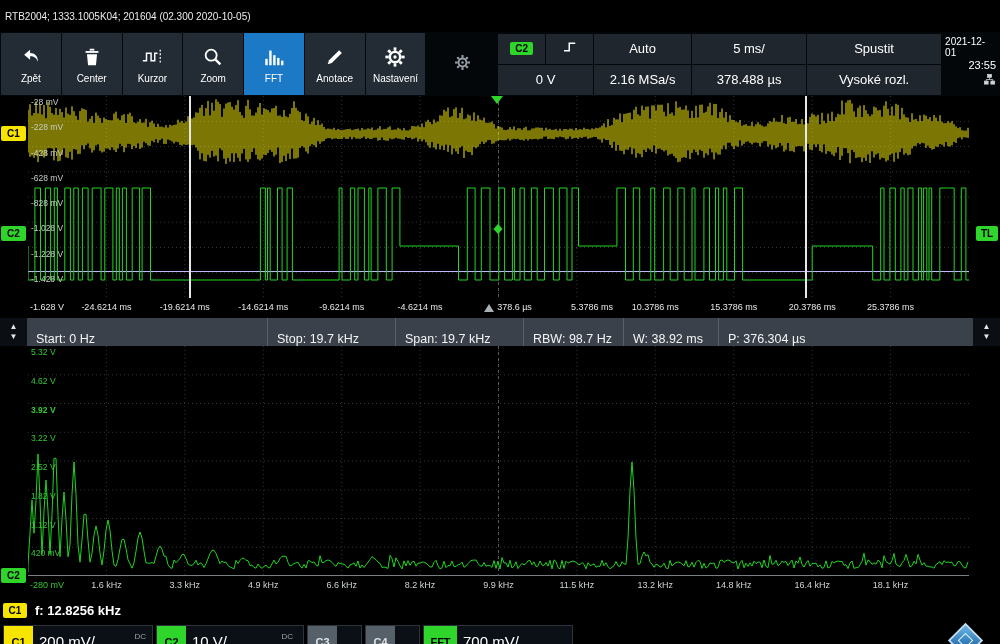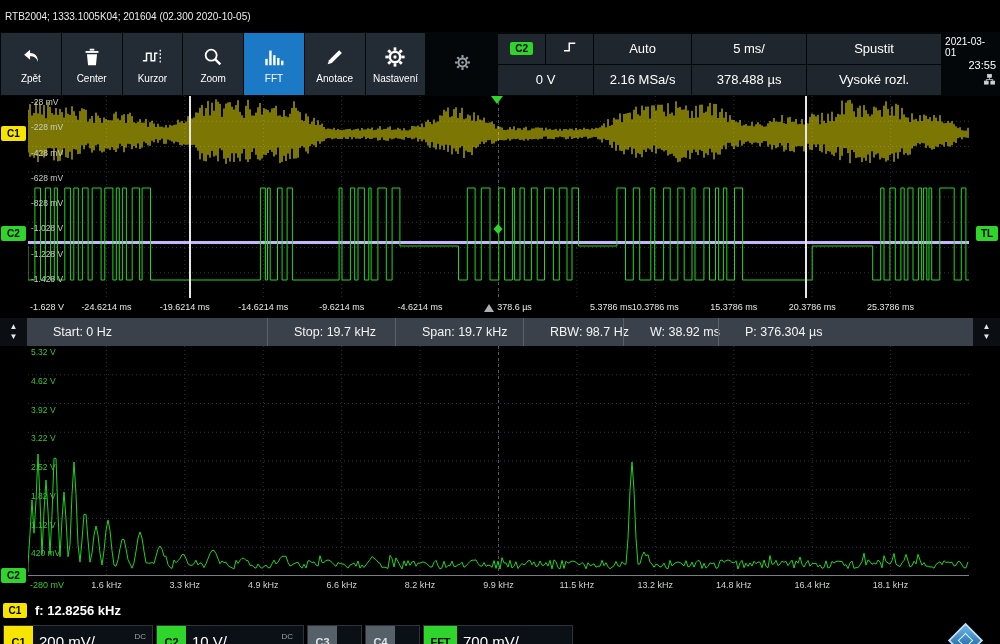--- a/index.html
+++ b/index.html
@@ -20,39 +20,39 @@
 
   .status{display:grid;grid-template-columns:47px 47px 97px 114px 134px;grid-auto-rows:30px;gap:1px;align-self:center}
   .cell{background:#1f262e;display:flex;align-items:center;justify-content:center;font-size:13px;color:#fff;white-space:nowrap}
   .cell.span2{grid-column:1/3}
   .badge{background:#2fd52a;color:#000;font-size:10px;font-weight:bold;padding:1px 5px;border-radius:2px}
   .clock{margin-left:auto;padding:3px 4px 1px 4px;display:flex;flex-direction:column;align-items:flex-end;gap:1px}
   .clock .d{font-size:10px}.clock .t{font-size:11px}
 
   
   .scope{position:relative;height:222px;background:#000}
-  .scope .plot{position:absolute;left:28px;top:0;width:941px;height:148px;border-bottom:3px solid #c4b5fd}
+  .scope .plot{position:absolute;left:28px;top:0;width:941px;height:176px;border-bottom:1px solid #c4b5fd}
   .labels-layer{position:absolute;left:0;top:0;right:0;bottom:0;pointer-events:none}
   .vlab{position:absolute;left:3px;font-size:8.5px;color:#c8cec8;white-space:nowrap}
   .fftvlab{position:absolute;left:3px;font-size:8.5px;color:#37c737;white-space:nowrap}
   .wave-tab{position:absolute;width:25px;height:15px;border-radius:2px;font-size:10px;font-weight:bold;color:#000;display:flex;align-items:center;justify-content:center;cursor:pointer}
   .tab-c1{left:1px;top:30px;background:#f7e500}
   .tab-c2{left:1px;top:130px;background:#2fd52a}
   .tab-tl{right:2px;top:130px;background:#2fd52a;width:22px}
   .trig-pos{position:absolute;left:491px;top:0;width:0;height:0;border-left:6px solid transparent;border-right:6px solid transparent;border-top:8px solid #2fd52a}
   .scope-axis{position:absolute;left:0;top:202px;width:100%;height:20px}
   .axis-vlabel{position:absolute;left:30px;top:4px;font-size:9px;color:#e6e6e6}
   .tlab{position:absolute;top:4px;transform:translateX(-50%);font-size:9px;color:#e6e6e6;white-space:nowrap}
   .flab{position:absolute;top:4px;transform:translateX(-50%);font-size:9px;color:#cfd6cf;white-space:nowrap}
   .tri-marker{position:absolute;left:484px;top:6px;width:0;height:0;border-left:5px solid transparent;border-right:5px solid transparent;border-bottom:8px solid #a9afb4}
 
   
   .fftbar{height:28px;background:#3a414a;display:flex;align-items:stretch}
   .spin{width:27px;background:#0b0f13;display:flex;flex-direction:column;align-items:center;justify-content:center;gap:2px;color:#e8e8e8;font-size:8px;line-height:1;cursor:pointer}
-  .fftbar .field{display:flex;align-items:center;padding-left:26px;font-size:12.5px;color:#f4f4f4;border-left:1px solid #596068;white-space:nowrap}
+  .fftbar .field{display:flex;align-items:flex-end;padding-left:9px;font-size:12.5px;color:#f4f4f4;border-left:1px solid #596068;white-space:nowrap}
   .field.f0{width:240px;border-left:none}
   .field.f1{width:128px}.field.f2{width:130px}.field.f3{width:128px}
   .field.f4{width:100px}.field.f5{width:95px}.field.f6{flex:1}
 
   
   .fft{position:relative;height:252px;background:#000}
   .fft .plot{position:absolute;left:28px;top:0;width:941px;height:230px;border-bottom:1px solid #797e83}
   .tab-fft-c2{left:1px;top:222px;background:#2fd52a}
   .fft-axis{position:absolute;left:0;top:230px;width:100%;height:22px}
 
@@ -209,21 +209,21 @@
         </div>
       <div class="cell">
           <span>378.488 µs</span>
         </div>
       <div class="cell">
           <span>Vysoké rozl.</span>
         </div>
     </div>
 
     <div class="clock">
-      <span class="d">2021-03-01</span>
+      <span class="d">2021-12-01</span>
       <span class="t">23:55</span>
       <span>
         <svg viewBox="0 0 24 24" width="13" height="13" stroke="#cfd4d8" fill="#cfd4d8" stroke-width="1.4">
           <rect x="8.5" y="2.5" width="7" height="5.5"></rect>
             <rect x="2.5" y="15" width="7" height="5.5"></rect>
             <rect x="14.5" y="15" width="7" height="5.5"></rect>
           <path d="M12 8.5 V12 M6 15 V12 H18 V15" fill="none"></path>
         </svg>
       </span>
     </div>
@@ -277,21 +277,21 @@
     <div class="scope-axis">
       <span class="axis-vlabel">-1.628 V</span>
       <span class="tri-marker"></span>
       <div class="labels-layer" id="scope-tlabels">
           <span class="tlab" style="left: 106.4px;">-24.6214 ms</span>
           <span class="tlab" style="left: 184.8px;">-19.6214 ms</span>
           <span class="tlab" style="left: 263.3px;">-14.6214 ms</span>
           <span class="tlab" style="left: 341.7px;">-9.6214 ms</span>
           <span class="tlab" style="left: 420.1px;">-4.6214 ms</span>
           <span class="tlab" style="left: 514.5px;">378.6 µs</span>
-          <span class="tlab" style="left: 591px; padding-left: 40px;">5.3786 ms</span>
+          <span class="tlab" style="left: 572px; padding-left: 40px;">5.3786 ms</span>
           <span class="tlab" style="left: 655.3px;">10.3786 ms</span>
           <span class="tlab" style="left: 733.8px;">15.3786 ms</span>
           <span class="tlab" style="left: 812.2px;">20.3786 ms</span>
           <span class="tlab" style="left: 890.6px;">25.3786 ms</span>
         </div>
     </div>
   </div>
 
   <div class="fftbar">
     <div class="spin">
@@ -344,21 +344,21 @@
             <line x1="0" y1="143.8" x2="941" y2="143.8"></line>
             <line x1="0" y1="172.5" x2="941" y2="172.5"></line>
             <line x1="0" y1="201.3" x2="941" y2="201.3"></line>
           </g>
           <line x1="470.5" y1="0" x2="470.5" y2="230" stroke="#565c62" stroke-dasharray="3 3"></line>
           <path d="M0 226L0 218.4L2 187.2L4 154.0L6 187.2L8 154.4L10 108.0L12 154.4L14 208.4L16 165.1L18 134.0L20 165.1L22 208.4L24 169.2L26 112.3L28 112.3L30 169.2L32 210.7L34 173.1L36 146.0L38 173.1L40 210.7L42 198.6L44 148.3L46 116.0L48 148.3L50 198.6L52 216.2L54 194.1L56 168.4L58 168.4L60 194.1L62 216.2L64 207.1L66 189.2L68 180.0L70 189.2L72 207.1L74 219.0L76 204.6L78 184.4L80 174.0L82 184.4L84 204.6L86 219.0L88 220.3L90 213.7L92 202.5L94 193.4L96 193.4L98 202.5L100 213.7L102 217.8L104 222.2L106 216.8L108 205.2L110 192.0L112 186.0L114 192.0L116 205.2L118 216.8L120 217.0L122 217.3L124 216.5L126 217.6L128 210.2L130 203.1L132 200.0L134 203.1L136 210.2L138 210.3L140 218.5L142 221.5L144 222.4L146 214.0L148 216.7L150 214.7L152 212.4L154 208.6L156 208.6L158 212.4L160 217.8L162 219.2L164 219.3L166 217.7L168 214.2L170 219.0L172 216.8L174 217.9L176 221.6L178 217.7L180 212.7L182 207.6L184 204.4L186 204.4L188 207.6L190 212.7L192 217.7L194 215.0L196 216.5L198 216.2L200 219.5L202 221.0L204 221.8L206 222.9L208 214.3L210 217.5L212 214.3L214 212.3L216 212.3L218 214.3L220 214.7L222 219.5L224 219.1L226 221.3L228 222.2L230 218.0L232 220.9L234 222.3L236 220.6L238 219.0L240 221.7L242 221.8L244 217.8L246 214.1L248 217.9L250 216.3L252 212.6L254 210.3L256 210.3L258 210.3L260 216.3L262 220.0L264 219.1L266 217.6L268 216.9L270 216.2L272 220.0L274 222.2L276 218.3L278 222.1L280 214.8L282 214.9L284 216.6L286 215.9L288 219.0L290 220.1L292 209.7L294 216.5L296 216.4L298 214.6L300 214.0L302 214.6L304 216.4L306 218.7L308 220.4L310 216.6L312 217.5L314 218.0L316 218.1L318 220.4L320 222.1L322 219.0L324 218.2L326 217.0L328 220.3L330 215.0L332 222.1L334 219.0L336 221.5L338 218.9L340 216.1L342 213.6L344 210.5L346 212.2L348 213.6L350 216.1L352 217.4L354 221.5L356 221.0L358 221.6L360 222.4L362 209.3L364 212.7L366 221.0L368 211.8L370 215.6L372 219.6L374 222.9L376 214.8L378 219.9L380 214.6L382 219.3L384 216.0L386 215.3L388 220.2L390 217.1L392 217.2L394 216.1L396 216.1L398 217.2L400 218.9L402 220.9L404 221.0L406 216.4L408 214.3L410 219.8L412 222.9L414 221.8L416 215.3L418 221.6L420 219.4L422 219.8L424 215.1L426 220.6L428 220.3L430 218.8L432 218.3L434 216.2L436 221.3L438 219.9L440 217.5L442 215.4L444 214.2L446 214.2L448 213.9L450 217.5L452 219.9L454 220.1L456 216.5L458 220.4L460 219.2L462 219.5L464 221.4L466 214.6L468 222.4L470 215.2L472 223.0L474 211.6L476 216.9L478 216.9L480 221.1L482 214.3L484 222.0L486 220.2L488 215.7L490 222.5L492 219.5L494 217.6L496 218.8L498 217.5L500 214.9L502 214.4L504 218.8L506 215.8L508 220.5L510 219.9L512 215.0L514 219.1L516 219.4L518 216.5L520 220.1L522 214.4L524 222.9L526 213.9L528 215.6L530 221.6L532 222.9L534 214.4L536 222.4L538 215.2L540 217.2L542 216.1L544 215.2L546 215.2L548 216.3L550 218.2L552 218.7L554 216.5L556 218.3L558 222.8L560 216.7L562 219.6L564 219.0L566 217.9L568 221.2L570 220.1L572 220.3L574 214.3L576 219.7L578 216.7L580 220.7L582 222.8L584 221.2L586 219.7L588 215.4L590 219.8L592 220.5L594 215.7L596 217.9L598 218.3L600 192.3L602 144.2L604 116.0L606 144.2L608 192.3L610 218.3L612 217.8L614 210.0L616 206.0L618 210.0L620 208.6L622 216.3L624 218.0L626 221.3L628 218.1L630 219.0L632 221.2L634 220.1L636 217.1L638 221.9L640 222.7L642 214.4L644 219.9L646 218.0L648 216.5L650 216.0L652 216.5L654 218.0L656 219.9L658 214.7L660 220.9L662 220.2L664 216.1L666 221.2L668 216.4L670 214.4L672 215.3L674 222.4L676 217.3L678 222.2L680 220.2L682 216.9L684 217.9L686 216.8L688 222.3L690 221.6L692 214.6L694 214.0L696 216.4L698 214.6L700 214.0L702 214.6L704 216.4L706 216.9L708 214.8L710 223.0L712 216.9L714 214.4L716 221.7L718 217.2L720 220.4L722 216.8L724 220.1L726 215.2L728 217.7L730 216.0L732 216.2L734 221.7L736 214.0L738 220.4L740 221.7L742 209.5L744 218.3L746 217.8L748 214.3L750 219.6L752 218.1L754 215.1L756 216.3L758 215.4L760 219.6L762 216.7L764 214.1L766 222.0L768 214.9L770 217.3L772 211.0L774 218.2L776 221.1L778 217.2L780 214.5L782 220.2L784 217.5L786 217.7L788 217.1L790 220.9L792 218.9L794 222.3L796 221.5L798 214.8L800 222.0L802 221.1L804 215.4L806 217.0L808 215.6L810 215.0L812 215.6L814 215.3L816 219.3L818 218.7L820 222.6L822 217.1L824 215.0L826 222.4L828 221.6L830 221.7L832 219.0L834 215.4L836 207.2L838 219.2L840 213.9L842 215.4L844 218.3L846 216.9L848 218.1L850 214.1L852 215.8L854 221.8L856 209.7L858 215.5L860 216.9L862 218.1L864 214.6L866 207.5L868 218.1L870 219.5L872 220.6L874 216.9L876 214.5L878 208.4L880 214.8L882 220.9L884 219.6L886 215.2L888 217.9L890 208.3L892 214.1L894 219.2L896 216.6L898 220.2L900 220.1L902 221.0L904 220.9L906 222.2L908 218.5L910 217.0L912 215.7L914 218.7L916 214.7L918 216.5L920 216.0L922 216.5L924 216.2L926 219.9L928 219.3L930 215.5L932 215.7L934 219.0L936 221.8L938 221.8L940 215.9" stroke="#1fd422" stroke-width="1" fill="none"></path>
         </svg>
       <div class="labels-layer" id="fft-vlabels">
           <span class="fftvlab" style="top: 1px;">5.32 V</span>
           <span class="fftvlab" style="top: 29.75px;">4.62 V</span>
-          <span class="fftvlab" style="top: 58.5px;">3.92 V</span>
+          <span class="fftvlab" style="top: 58.5px; font-weight: bold;">3.92 V</span>
           <span class="fftvlab" style="top: 87.25px;">3.22 V</span>
           <span class="fftvlab" style="top: 116px;">2.52 V</span>
           <span class="fftvlab" style="top: 144.75px;">1.82 V</span>
           <span class="fftvlab" style="top: 173.5px;">1.12 V</span>
           <span class="fftvlab" style="top: 202.25px;">420 mV</span>
         </div>
     </div>
     <div class="wave-tab tab-fft-c2">C2</div>
     <div class="fft-axis">
       <span class="axis-vlabel" style="color:#37c737">-280 mV</span>

